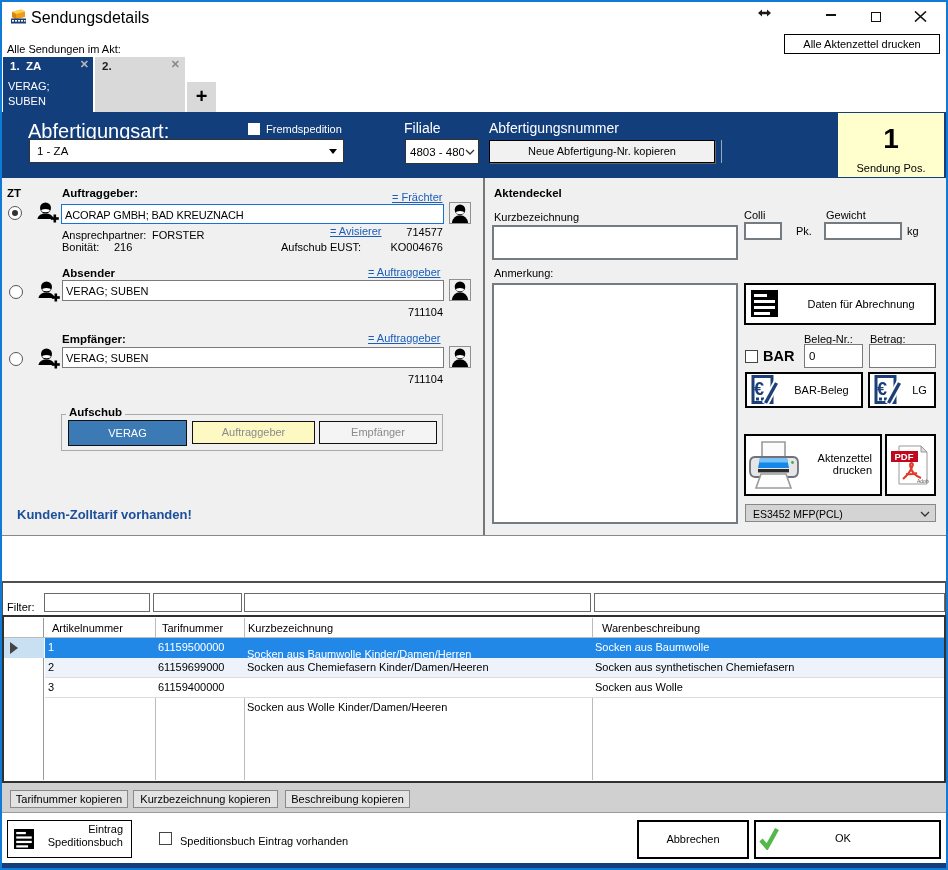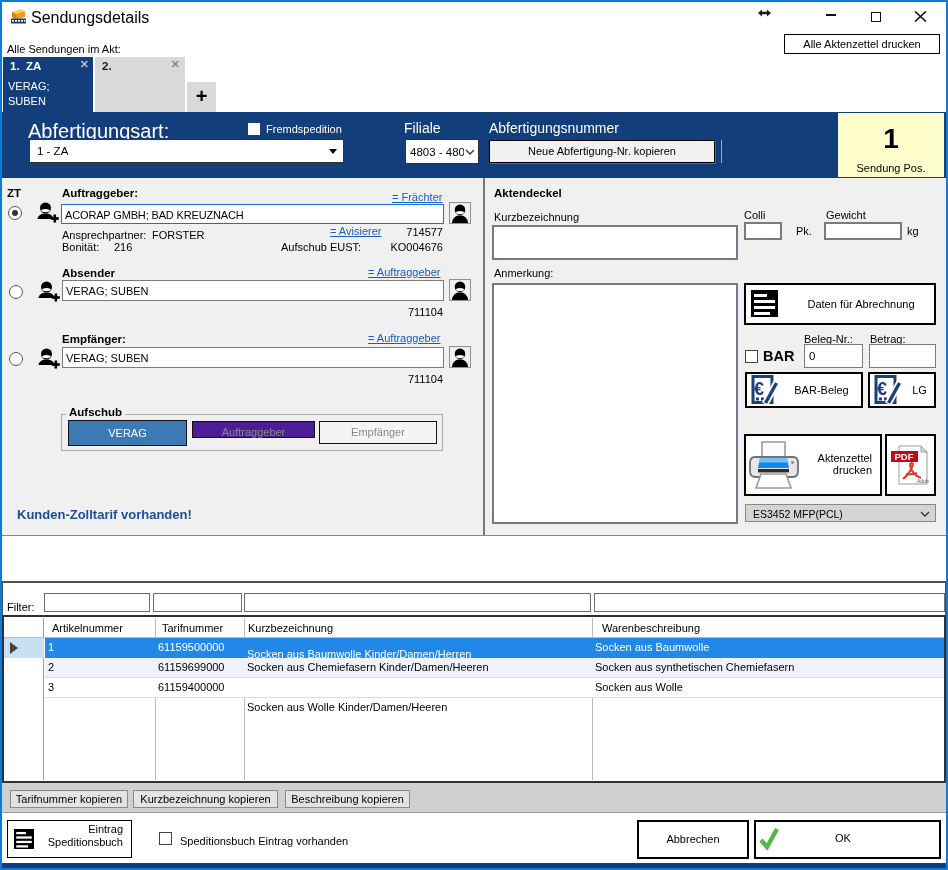--- a/index.html
+++ b/index.html
@@ -172,21 +172,21 @@
         <ellipse cx="10" cy="9.6" rx="4" ry="1.7" fill="#fff"></ellipse>
         <path d="M1.8 20 Q3.2 12.2 10 12.2 Q16.8 12.2 18.2 20 Z" fill="#000"></path>
       </svg>
     </div>
   </div>
 <div class="abs" style="left:403px;top:373px;width:40px;text-align:right;">711104</div>
 
 <div class="abs" style="left:61px;top:414px;width:382px;height:37px;border:1px solid #aaa;"></div>
 <div class="abs b" style="left:66px;top:406px;background:#f0f0f0;padding:0 3px;">Aufschub</div>
 <div class="abs" style="left:68px;top:420px;width:119px;height:26px;background:#3b7ab5;border:1px solid #111;color:#fff;text-align:center;line-height:24px;font-size:11px;">VERAG</div>
-<div class="abs" style="left:192px;top:421px;width:123px;height:17px;background:#4c1d95;border:1px solid #111;color:#8a8a8a;text-align:center;line-height:21px;font-size:11px;">Auftraggeber</div>
+<div class="abs" style="left:192px;top:421px;width:123px;height:23px;background:#fef9c3;border:1px solid #111;color:#8a8a8a;text-align:center;line-height:21px;font-size:11px;">Auftraggeber</div>
 <div class="abs" style="left:319px;top:421px;width:118px;height:23px;background:#f4f4f4;border:1px solid #111;color:#8a8a8a;text-align:center;line-height:21px;font-size:11px;">Empfänger</div>
 
 <div class="abs b" style="left:17px;top:507px;color:#1b4e9b;font-size:13px;">Kunden-Zolltarif vorhanden!</div>
 
 <div class="abs b" style="left:494px;top:187px;">Aktendeckel</div>
 <div class="abs" style="left:494px;top:211px;">Kurzbezeichnung</div>
 <div class="abs" style="left:492px;top:225px;width:246px;height:35px;background:#fff;border:2px solid #747c82;"></div>
 <div class="abs" style="left:494px;top:267px;">Anmerkung:</div>
 <div class="abs" style="left:492px;top:283px;width:246px;height:241px;background:#fff;border:2px solid #747c82;"></div>
 

